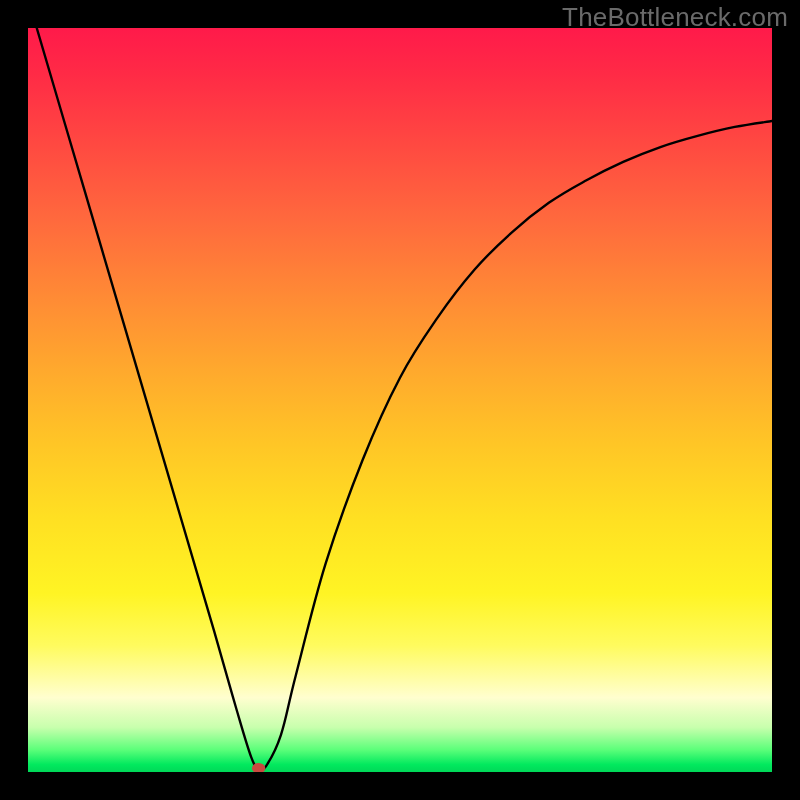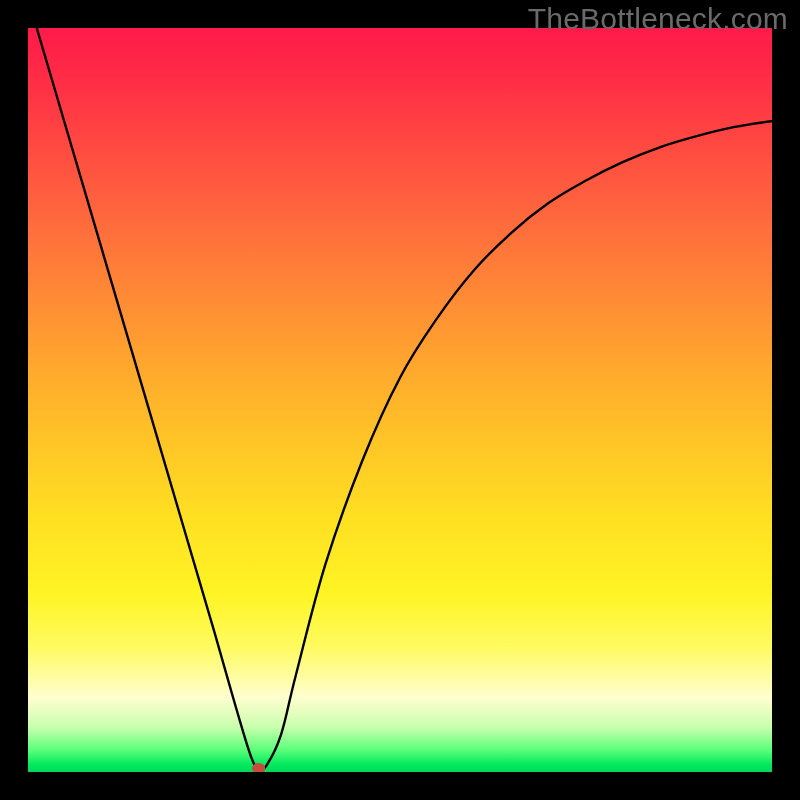--- a/index.html
+++ b/index.html
@@ -14,21 +14,21 @@
   .frame {
     position: relative;
     width: 800px;
     height: 800px;
     background: #000;
   }
   .watermark {
     position: absolute;
     top: 2px;
     right: 12px;
-    font-size: 30px;
+    font-size: 26px;
     font-weight: 500;
     color: #6a6a6a;
     letter-spacing: 0.2px;
     z-index: 3;
   }
   .plot-area {
     position: absolute;
     left: 28px;
     top: 28px;
     width: 744px;

